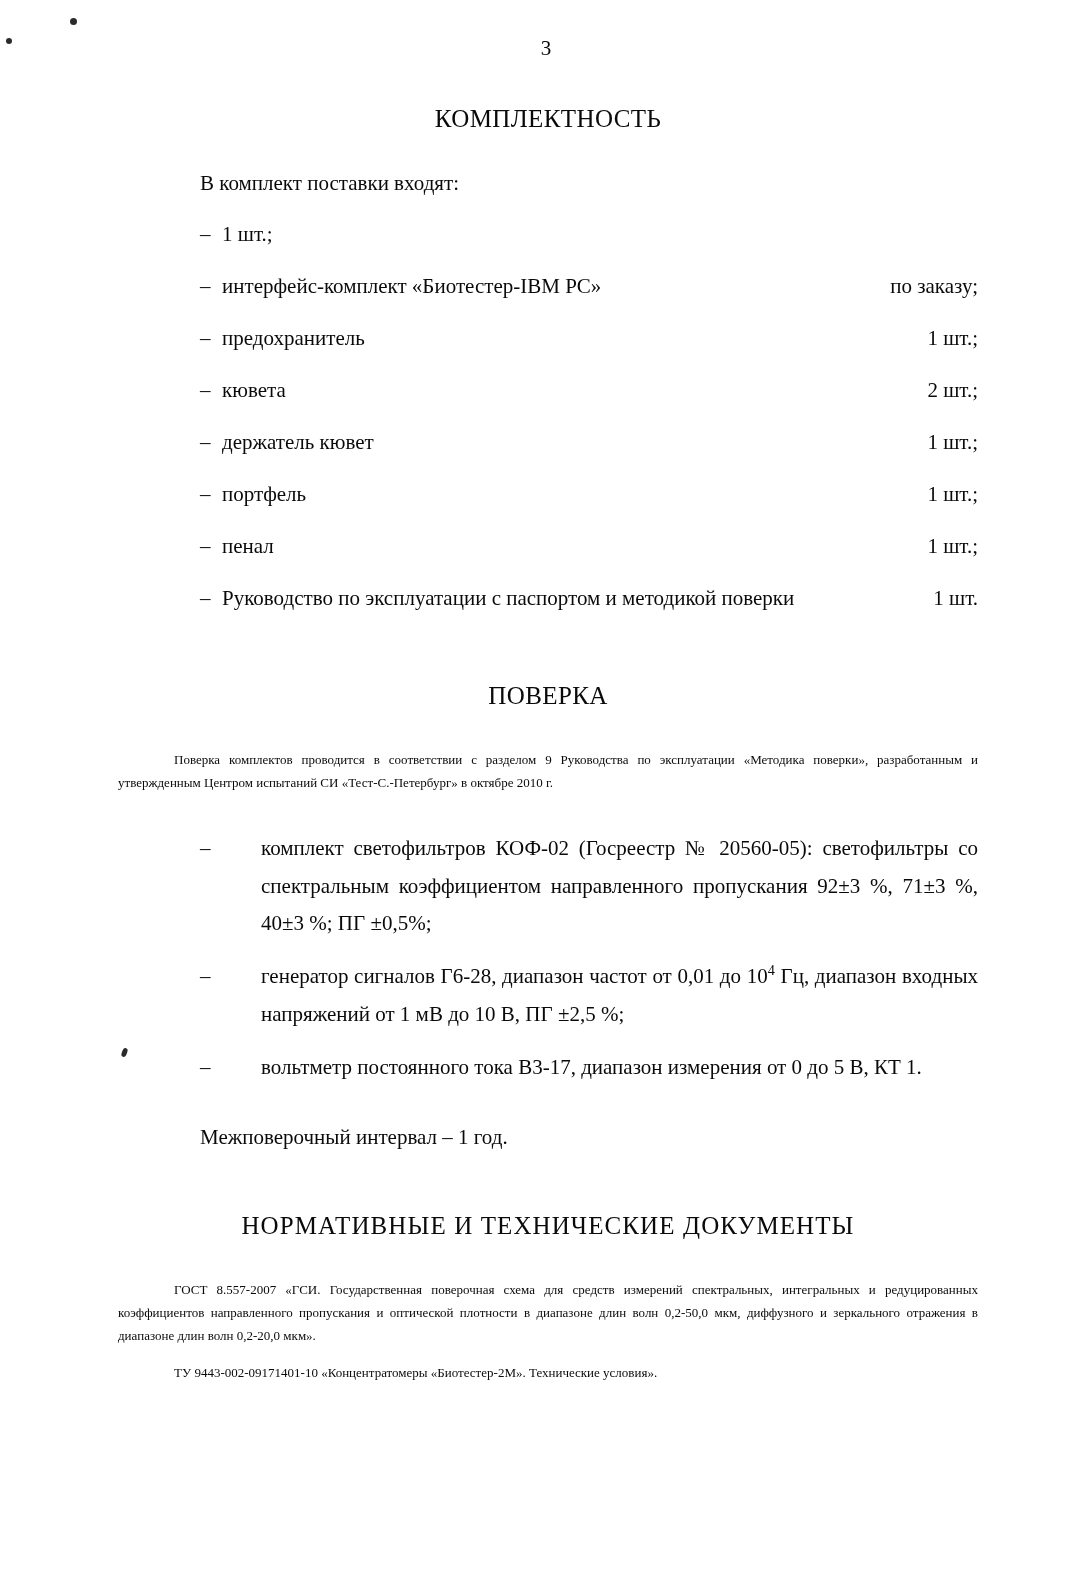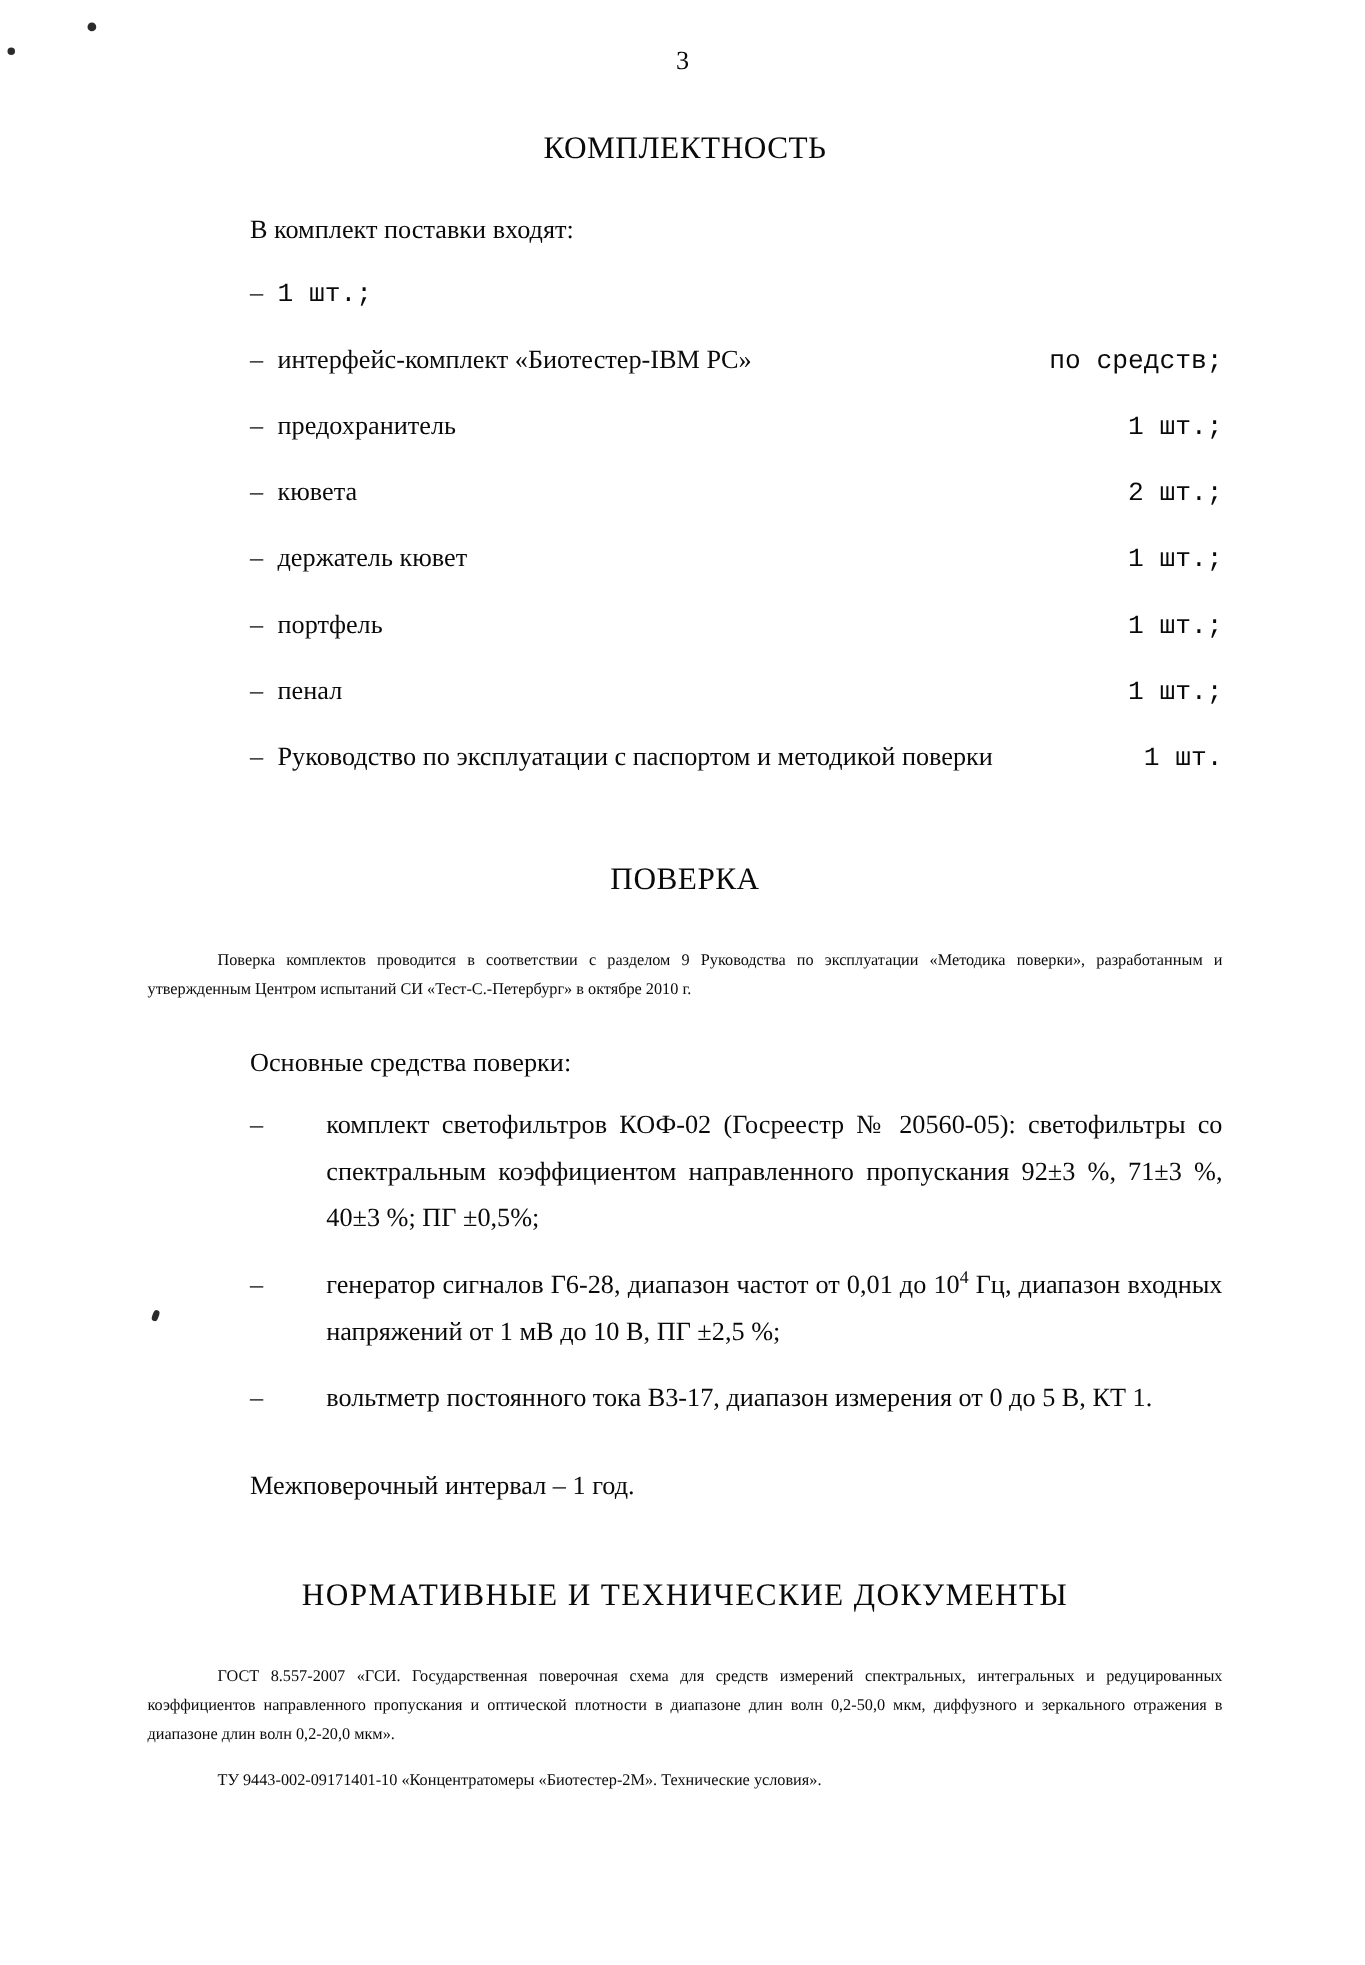--- a/index.html
+++ b/index.html
@@ -77,21 +77,20 @@
     width: 22px;
     flex: 0 0 22px;
   }
   .kit-name {
     flex: 1 1 auto;
   }
   .kit-qty {
     flex: 0 0 auto;
     text-align: center;
     white-space: nowrap;
-    font-family: Liberation Mono, monospace;
   }
   .block-gap-2 { height: 22px; }
 
   p.para {
     font-size: 13px;
     margin: 0 0 14px 0;
     text-align: justify;
     text-indent: 56px;
     line-height: 1.78;
   }
@@ -144,21 +143,21 @@
     <p class="lead">В комплект поставки входят:</p>
 
     <ul class="kit-list">
       <li>
         <span class="kit-dash">–</span>
         <span class="kit-qty">1 шт.;</span>
       </li>
       <li>
         <span class="kit-dash">–</span>
         <span class="kit-name">интерфейс-комплект «Биотестер-IBM PC»</span>
-        <span class="kit-qty">по средств;</span>
+        <span class="kit-qty">по заказу;</span>
       </li>
       <li>
         <span class="kit-dash">–</span>
         <span class="kit-name">предохранитель</span>
         <span class="kit-qty">1 шт.;</span>
       </li>
       <li>
         <span class="kit-dash">–</span>
         <span class="kit-name">кювета</span>
         <span class="kit-qty">2 шт.;</span>
@@ -184,21 +183,20 @@
         <span class="kit-qty">1 шт.</span>
       </li>
     </ul>
 
     <div class="title-gap-top"></div>
     <h2 class="section-title">ПОВЕРКА</h2>
 
     <p class="para">Поверка комплектов проводится в соответствии с разделом 9 Руководства по эксплуатации «Методика поверки», разработанным и утвержденным Центром испытаний СИ «Тест-С.-Петербург» в октябре 2010 г.</p>
 
     <div class="block-gap-2"></div>
-    <p class="plain">Основные средства поверки:</p>
 
     <ul class="bullets">
       <li>
         <span class="b-dash">–</span>
         <span class="b-text"><span>комплект светофильтров КОФ-02 (Госреестр № 20560-05): светофильтры со спектральным коэффициентом направленного пропускания 92±3 %, 71±3 %, 40±3 %; ПГ ±0,5%;</span></span>
       </li>
       <li>
         <span class="b-dash">–</span>
         <span class="b-text"><span>генератор сигналов Г6-28, диапазон частот от 0,01 до 10</span><sup>4</sup><span> Гц, диапазон входных напряжений от 1 мВ до 10 В, ПГ ±2,5 %;</span></span>
       </li>

